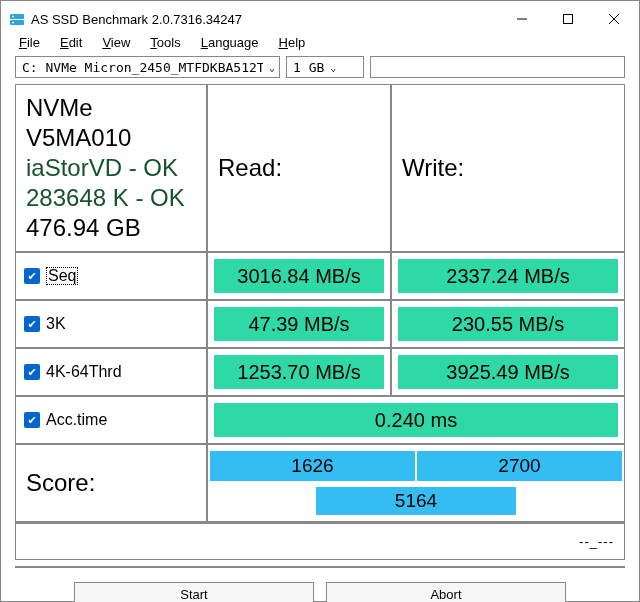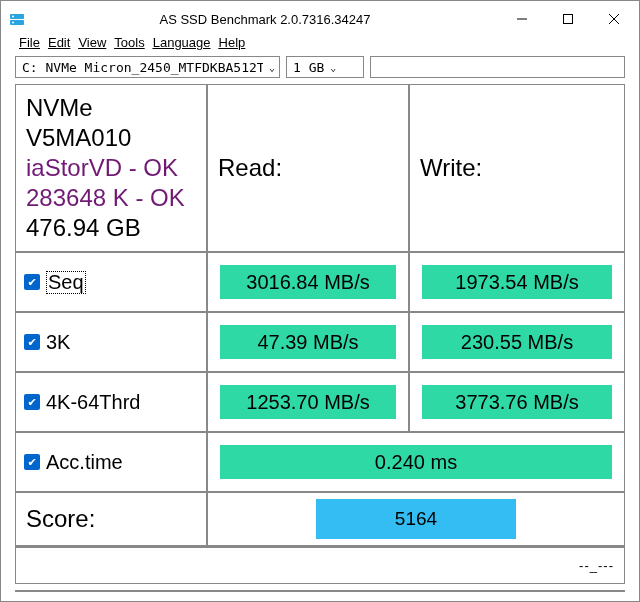--- a/index.html
+++ b/index.html
@@ -1,53 +1,53 @@
 <!DOCTYPE html>
 <html><head>
 <meta charset="utf-8">
 <style>
   * { box-sizing: border-box; margin: 0; padding: 0; }
   body { font-family: "Segoe UI", Tahoma, sans-serif; font-size: 13px; background: #f0f0f0; width: 640px; height: 602px; overflow: hidden; }
   .window { width: 640px; height: 602px; background: #fff; border: 1px solid #888; display: flex; flex-direction: column; }
-  .titlebar { display: flex; align-items: center; height: 32px; padding: 4px 2px 0 8px; text-align: center; }
+  .titlebar { display: flex; align-items: center; height: 32px; padding: 4px 2px 0 8px; }
   .titlebar .icon { width: 16px; height: 16px; margin-right: 6px; display: flex; align-items: center; justify-content: center; }
   .titlebar .title { flex: 1; font-size: 13px; }
   .winbtn { width: 46px; height: 30px; display: flex; align-items: center; justify-content: center; cursor: pointer; }
-  .menubar { display: flex; padding: 2px 8px 4px 18px; gap: 8px; font-size: 13px; text-decoration: underline; }
+  .menubar { display: flex; padding: 2px 8px 4px 18px; gap: 20px; font-size: 13px; }
   .menubar span { cursor: pointer; }
   .menubar span u { text-decoration: underline; }
   .toolbar { display: flex; gap: 6px; padding: 2px 14px 6px 14px; align-items: center; font-family: "SimSun", monospace; font-size: 13px; }
   .combo { border: 1px solid #888; background: #fff; height: 22px; display: flex; align-items: center; padding: 0 4px 0 6px; position: relative; }
   .combo .arrow { margin-left: 6px; font-size: 10px; }
   .combo.drive { flex: 1; min-width: 0; }
   .combo.drive .txt { white-space: nowrap; overflow: hidden; }
   .combo.size { width: 78px; }
   .textbox { flex: 1; height: 22px; border: 1px solid #888; background: #fff; }
   .panel { margin: 0 14px; border: 1px solid #888; flex: 1; display: flex; flex-direction: column; }
   .row { display: flex; border-bottom: 2px solid #888; }
   .row:last-child { border-bottom: none; }
   .cell { border-right: 2px solid #888; display: flex; align-items: center; padding: 4px 6px; }
   .cell:last-child { border-right: none; }
   .c1 { width: 192px; }
-  .c2 { width: 202px; }
+  .c2 { width: 184px; }
   .c3 { flex: 1; }
   .header .cell { font-size: 24px; padding: 8px 10px; }
   .info { flex-direction: column; align-items: flex-start; justify-content: flex-start; padding: 6px 8px; font-size: 15px; line-height: 1.25; }
-  .green { color: #701a75; }
+  .green { color: #14532d; }
   .chk { width: 16px; height: 16px; background: #0066cc; border-radius: 2px; display: flex; align-items: center; justify-content: center; color: #fff; font-size: 11px; margin-right: 6px; flex-shrink: 0; }
-  .lbl { font-size: 20px; }
+  .lbl { font-size: 16px; }
   .testrow .c1 { padding: 6px 8px; }
-  .testrow .c2, .testrow .c3 { padding: 12px; }
+  .testrow .c2, .testrow .c3 { padding: 6px; }
   .metric { flex: 1; height: 34px; background: #2fd9a5; display: flex; align-items: center; justify-content: center; font-size: 20px; }
   .scorerow .c1 { padding: 3px 10px; font-size: 24px; }
   .scorebody { flex: 1; display: flex; flex-direction: column; padding: 6px 2px; gap: 6px; }
   .scoreline { display: flex; gap: 2px; }
   .scorebox { flex: 1; height: 30px; background: #33bdf2; display: flex; align-items: center; justify-content: center; font-size: 19px; }
   .totline { display: flex; justify-content: center; }
-  .totbox { width: 200px; height: 40px; background: #33bdf2; display: flex; align-items: center; justify-content: center; font-size: 19px; }
+  .totbox { width: 200px; height: 28px; background: #33bdf2; display: flex; align-items: center; justify-content: center; font-size: 19px; }
   .compress { border-top: 1px solid #888; padding: 10px; display: flex; align-items: center; justify-content: flex-end; }
   .dashline { letter-spacing: 1px; color: #000; }
   .progress { margin: 6px 14px; height: 18px; border: 1px solid #888; background: #13b013; }
   .btnrow { display: flex; gap: 12px; padding: 8px 14px 14px 14px; justify-content: center; font-family: "SimSun", monospace; }
   .btn { width: 240px; height: 24px; border: 1px solid #888; background: #f6f6f6; cursor: pointer; font-size: 13px; }
   .dotted { outline: 1px dotted #000; outline-offset: -1px; padding: 0 2px; }
 </style>
 </head>
 <body>
 
@@ -118,21 +118,21 @@
 
     <div class="row testrow">
       <div class="cell c1">
         <span class="chk">✔</span>
         <span class="lbl dotted">Seq</span>
       </div>
       <div class="cell c2">
           <div class="metric">3016.84 MB/s</div>
         </div>
       <div class="cell c3">
-          <div class="metric">1973.54 MB/s</div>
+          <div class="metric">2337.24 MB/s</div>
         </div>
     </div>
 
     <div class="row testrow">
       <div class="cell c1">
         <span class="chk">✔</span>
         <span class="lbl">3K</span>
       </div>
       <div class="cell c2">
           <div class="metric">47.39 MB/s</div>
@@ -144,37 +144,41 @@
 
     <div class="row testrow">
       <div class="cell c1">
         <span class="chk">✔</span>
         <span class="lbl">4K-64Thrd</span>
       </div>
       <div class="cell c2">
           <div class="metric">1253.70 MB/s</div>
         </div>
       <div class="cell c3">
-          <div class="metric">3773.76 MB/s</div>
+          <div class="metric">3925.49 MB/s</div>
         </div>
     </div>
 
     <div class="row testrow">
       <div class="cell c1">
         <span class="chk">✔</span>
         <span class="lbl">Acc.time</span>
       </div>
       <div class="cell c3">
           <div class="metric">0.240 ms</div>
         </div>
     </div>
 
     <div class="row scorerow">
       <div class="cell c1">Score:</div>
       <div class="scorebody">
+        <div class="scoreline">
+          <div class="scorebox">1626</div>
+          <div class="scorebox">2700</div>
+        </div>
         <div class="totline">
           <div class="totbox">5164</div>
         </div>
       </div>
     </div>
 
     <div class="compress">
       <span class="dashline">--_---</span>
     </div>
 

